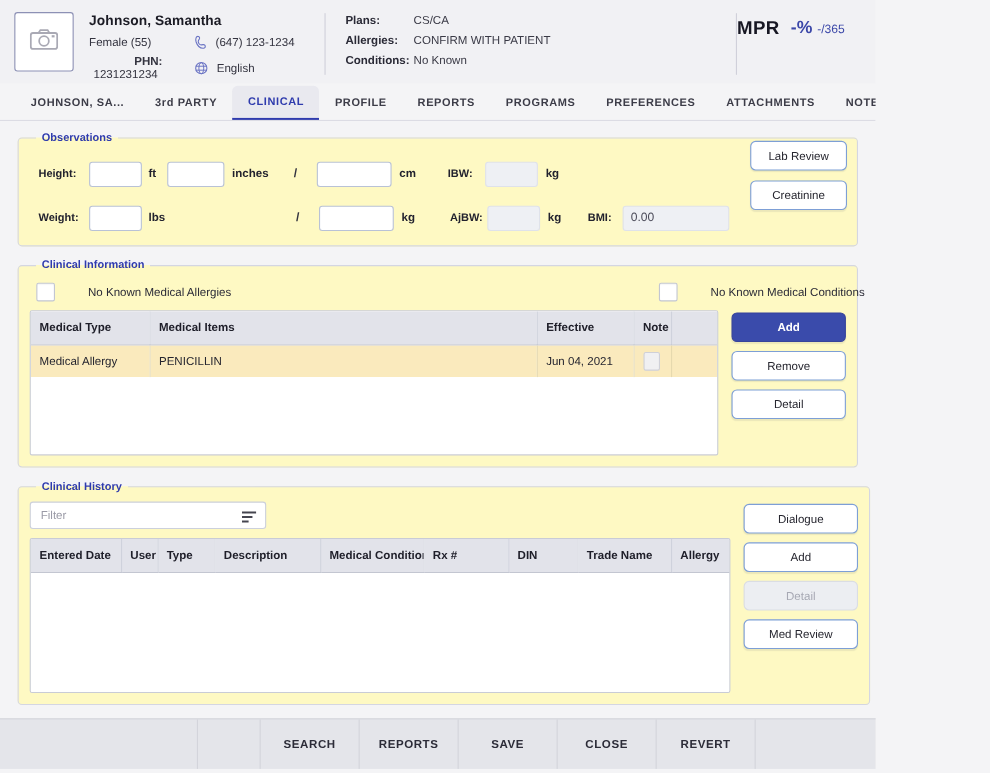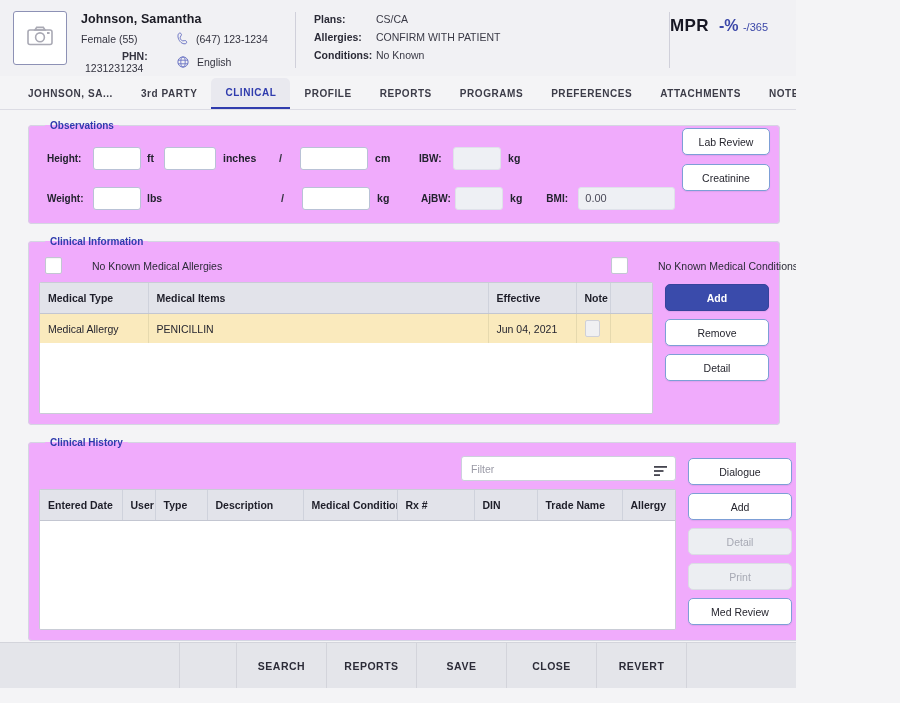--- a/index.html
+++ b/index.html
@@ -91,22 +91,22 @@
     border-bottom: 2.5px solid #2f3bad;
     height: 31px; line-height: 29px;
   }
 
   
   .content { padding: 10px 16px 0 16px; }
 
   fieldset.sec {
     border: 1px solid #d4d6e2;
     border-radius: 4px;
-    background: #f0abfc;
-    margin: 0 0 12px 12px;
+    background: #fef9c3;
+    margin: 0 0 12px 0;
     padding: 8px 10px 10px 10px;
   }
   fieldset.sec > legend {
     font-size: 10px; font-weight: bold; color: #2f3bad;
     padding: 0 5px; margin-left: 6px;
   }
 
   
   .obs-row { display: flex; align-items: center; height: 30px; margin: 4px 0 0 8px; }
   .obs-row.second { margin-top: 10px; }
@@ -178,37 +178,37 @@
 
   .sec-body { display: flex; align-items: flex-start; }
   .sec-main { flex: 1 1 auto; min-width: 0; }
   .sec-side {
     width: 104px; flex: none; margin-left: 12px;
     display: flex; flex-direction: column; gap: 8px; padding-top: 2px;
   }
   .sec-side .btn { min-width: 0; width: 100%; }
 
   
-  .filter-bar { display: flex; justify-content: flex-end; margin: 0 0 8px 0; }
+  .filter-bar { display: flex; justify-content: flex-start; margin: 0 0 8px 0; }
   .filter-box {
     position: relative; width: 215px; height: 25px;
     background: #ffffff; border: 1px solid #ccd0dc; border-radius: 3px;
     display: flex; align-items: center;
   }
   .filter-box input {
     border: none; outline: none; background: transparent;
     font-size: 10.5px; color: #24242e; padding: 0 26px 0 9px; width: 100%;
     height: 100%; font-family: "Liberation Sans", sans-serif;
   }
   .filter-box input::placeholder { color: #9a9aa6; }
   .filter-ico { position: absolute; right: 8px; top: 6px; }
 
   
   .botbar {
-    position: absolute; left: 0; bottom: 15px; width: 900px; height: 46px;
+    position: absolute; left: 0; bottom: 4px; width: 900px; height: 46px;
     background: #e4e5ea; border-top: 1px solid #d3d4db;
     display: flex; align-items: stretch;
   }
   .bot-cell {
     border-right: 1px solid #d3d4db;
     display: flex; align-items: center; justify-content: center;
   }
   .bot-pad { width: 180px; }
   .bot-pad2 { width: 57px; }
   .bot-btn {
@@ -449,21 +449,20 @@
               </thead>
             </table>
             <div class="tbl-filler tall"></div>
           </div>
         </div>
 
         <div class="sec-side">
           <button class="btn">Dialogue</button>
           <button class="btn">Add</button>
           <button class="btn disabled">Detail</button>
-          <button class="btn disabled">Print</button>
           <button class="btn">Med Review</button>
         </div>
       </div>
     </fieldset>
   </div>
 
   <div class="botbar">
     <div class="bot-cell bot-pad"></div>
     <div class="bot-cell bot-pad2"></div>
     <div class="bot-cell bot-btn">SEARCH</div>

